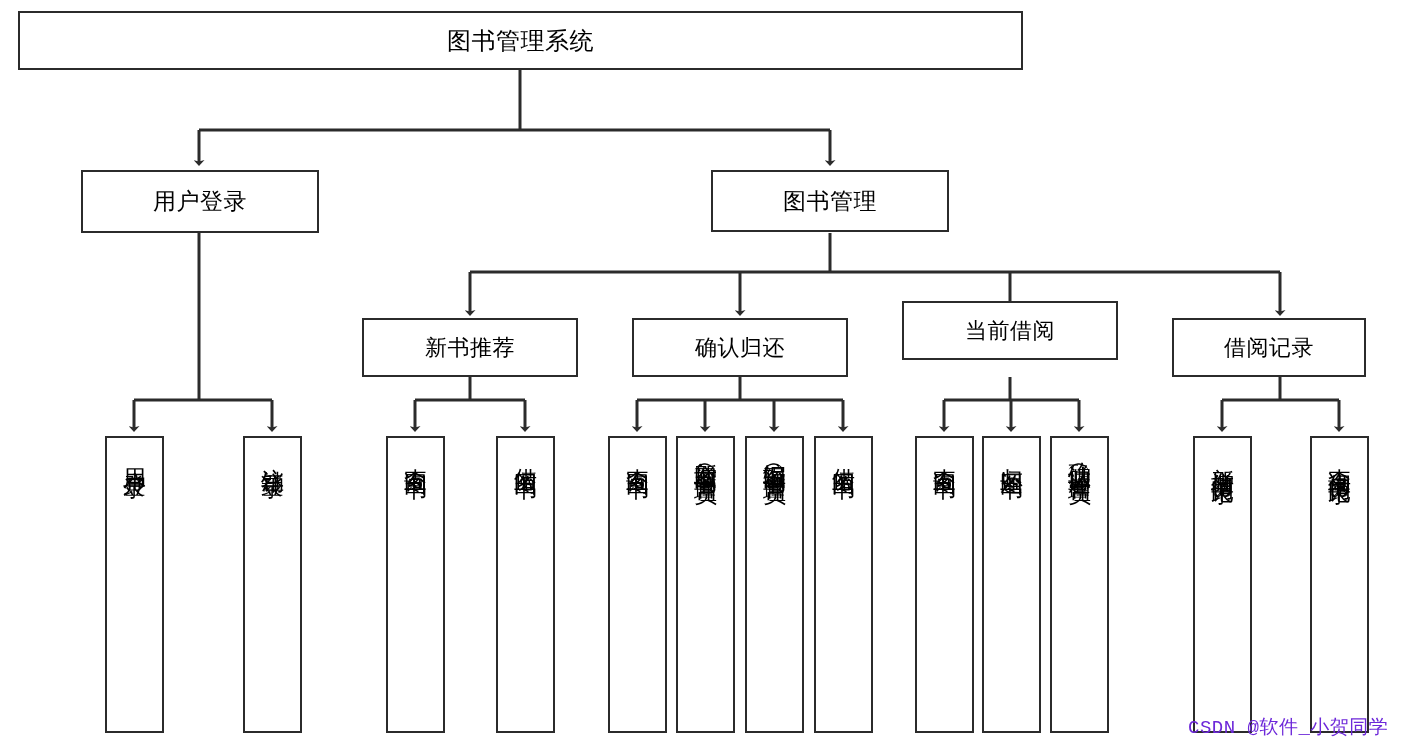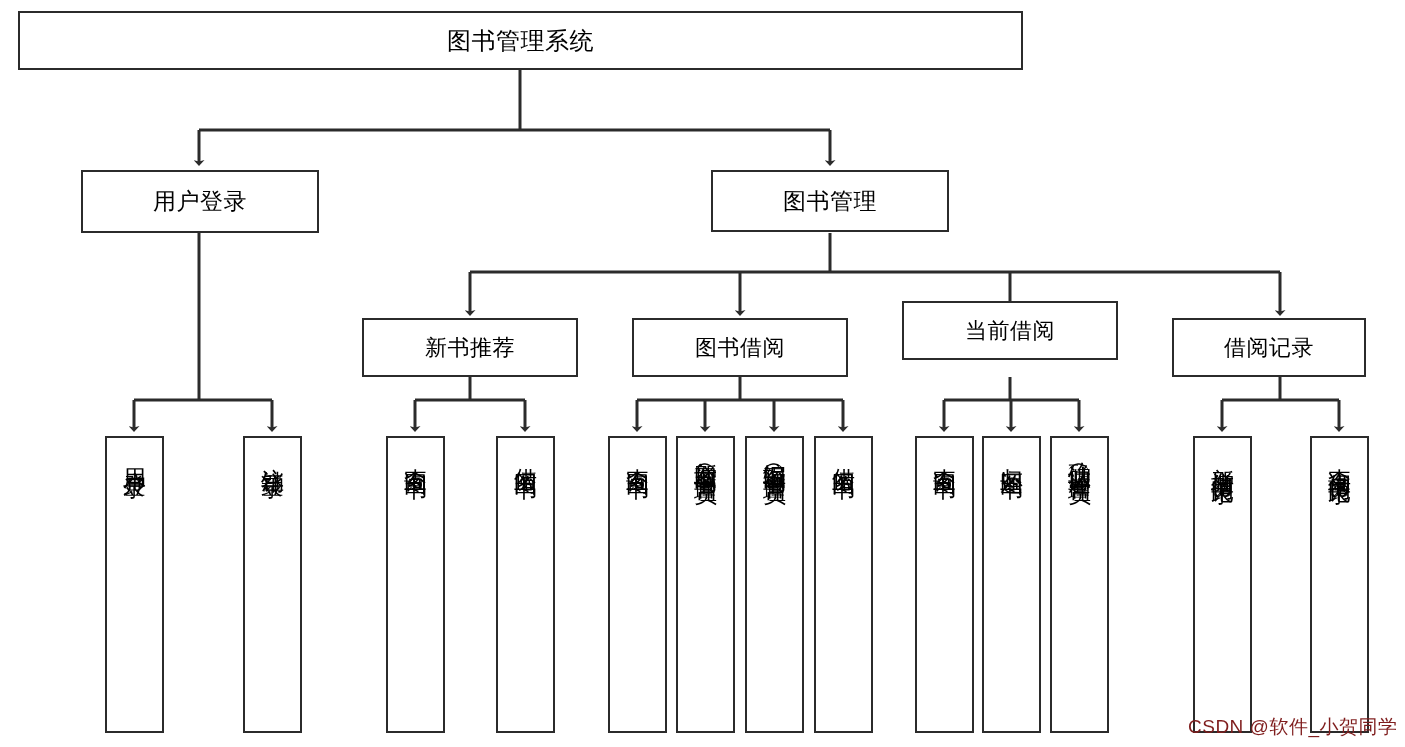--- a/index.html
+++ b/index.html
@@ -53,24 +53,25 @@
     font-size: 23px;
     line-height: 1.18;
     letter-spacing: 3px;
   }
   .node.leaf.tall-text { padding-top: 6px; }
   .watermark {
     position: absolute;
     left: 1188px;
     top: 714px;
     font-size: 19px;
-    color: #7f1d1d;
+    color: #6d28d9;
     white-space: nowrap;
     z-index: 3;
     letter-spacing: 0.5px;
+    font-family: Liberation Mono, monospace;
   }
 </style>
 </head>
 <body>
 
 <div id="canvas">
 
   <svg class="edges" viewBox="0 0 1405 747">
     <defs>
       <marker id="arrow" markerWidth="10" markerHeight="11" refX="3" refY="5.5" orient="auto" markerUnits="userSpaceOnUse">
@@ -129,21 +130,21 @@
     <span class="label">用户登录</span>
   </div>
   <div class="node level-2" style="left:711px; top:170px; width:238px; height:62px;">
     <span class="label">图书管理</span>
   </div>
 
   <div class="node level-3" style="left:362px; top:318px; width:216px; height:59px;">
     <span class="label">新书推荐</span>
   </div>
   <div class="node level-3" style="left:632px; top:318px; width:216px; height:59px;">
-    <span class="label">图书借阅</span>
+    <span class="label">确认归还</span>
   </div>
   <div class="node level-3" style="left:902px; top:301px; width:216px; height:59px;">
     <span class="label">当前借阅</span>
   </div>
   <div class="node level-3" style="left:1172px; top:318px; width:194px; height:59px;">
     <span class="label">借阅记录</span>
   </div>
 
   <div class="node leaf" style="left:105px; top:436px; width:59px; height:297px;">
     <span class="label">用户登录</span>

